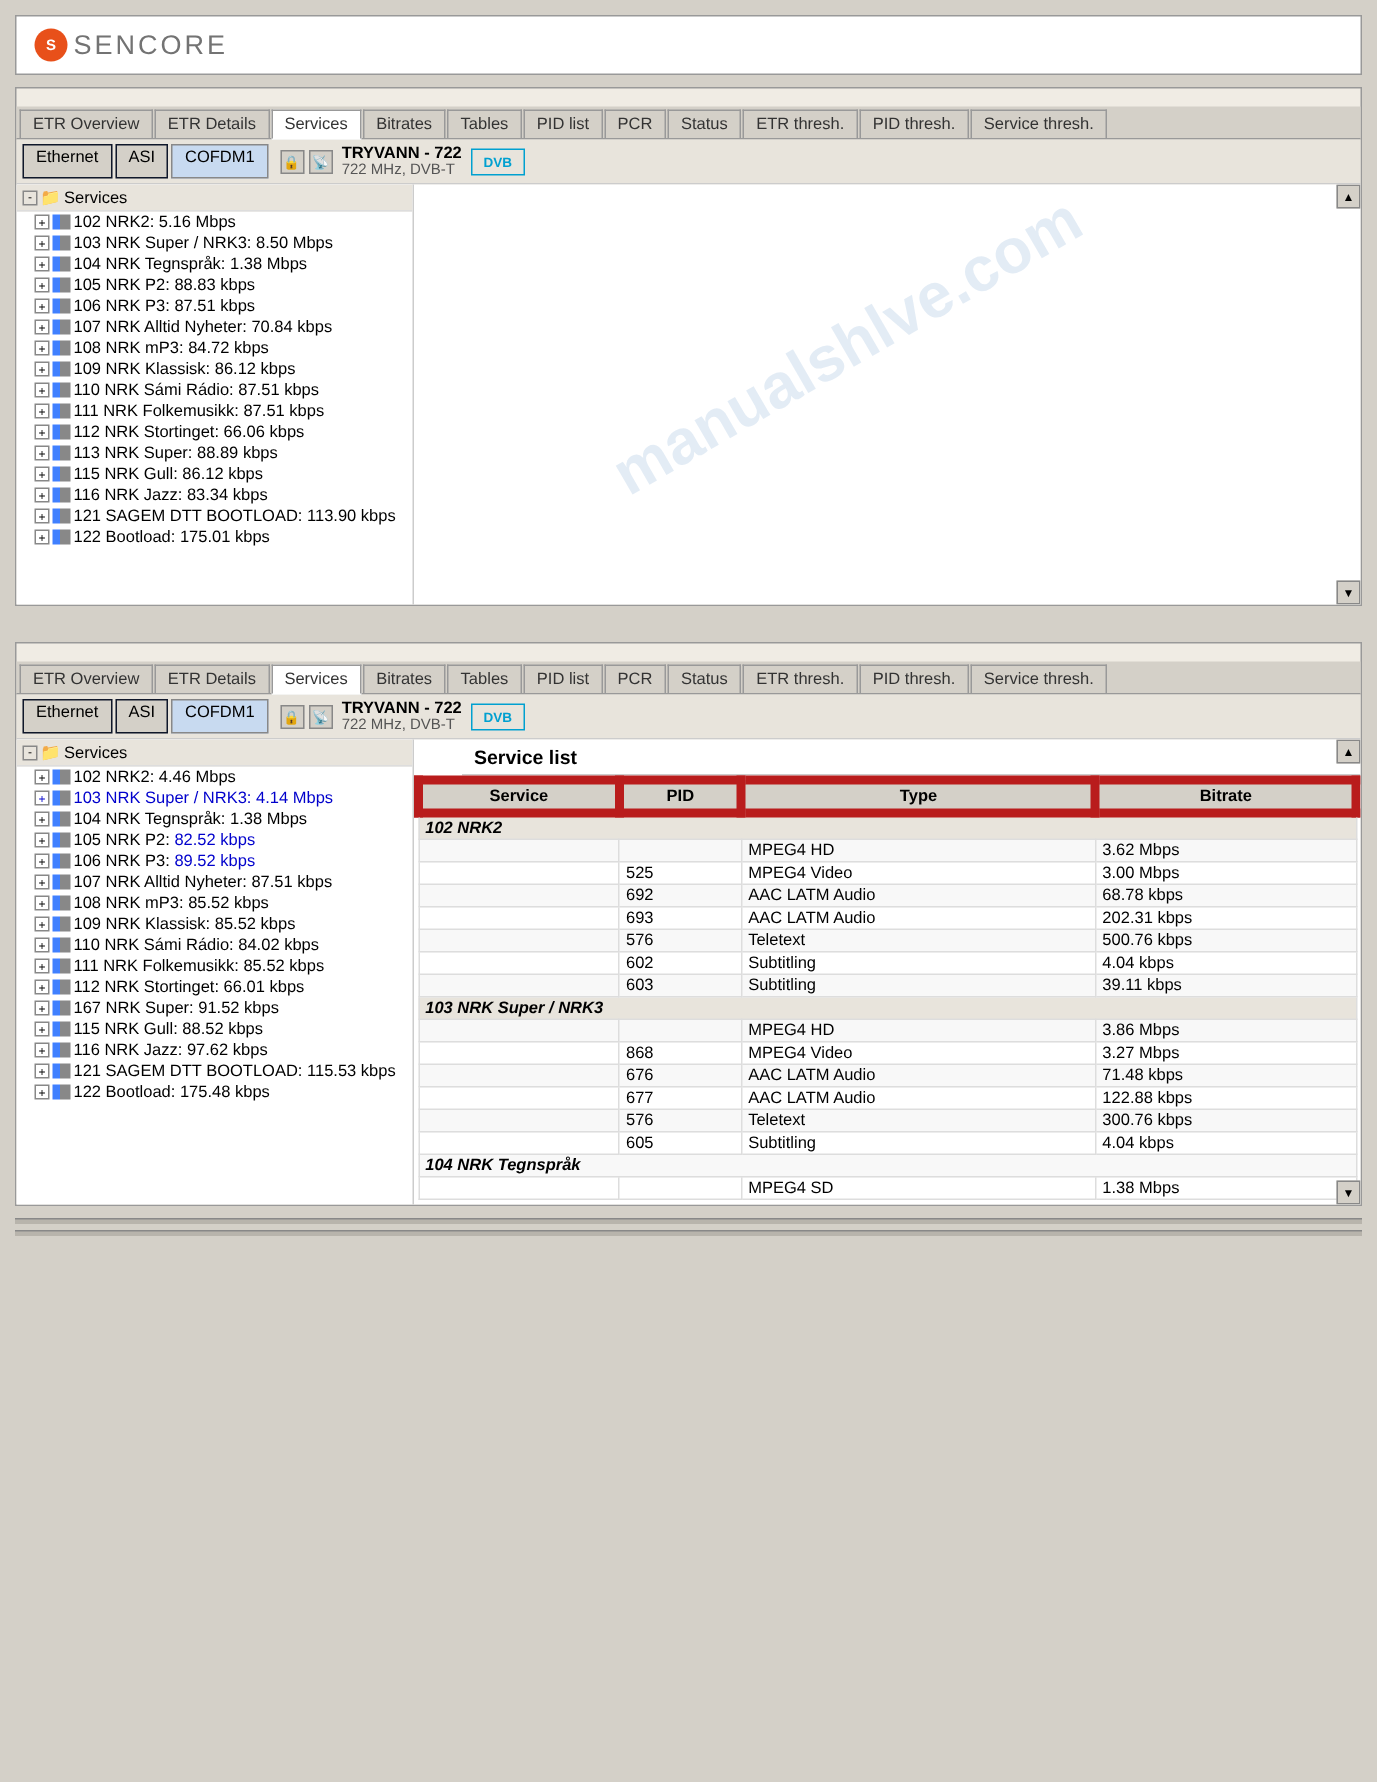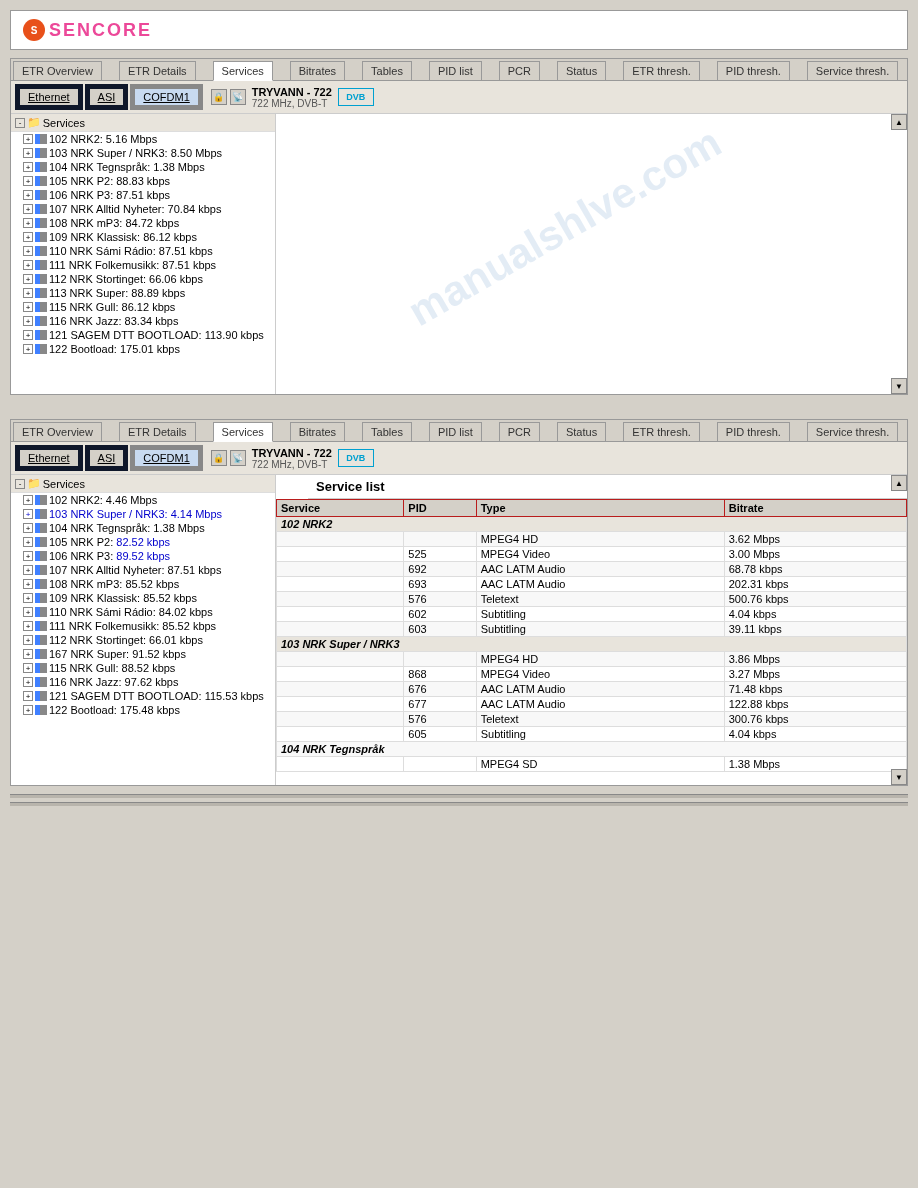--- a/index.html
+++ b/index.html
@@ -39,33 +39,34 @@
       display: flex;
       align-items: center;
       justify-content: center;
       color: white;
       font-size: 10px;
       font-weight: bold;
     }
 
     .logo-text {
       font-size: 18px;
-      font-weight: bold;
-      color: #ec4899;
+      font-weight: normal;
+      color: #737373;
       letter-spacing: 2px;
       text-transform: uppercase;
     }
 
     
     .tab-bar {
       display: flex;
       background: #d4d0c8;
       border-bottom: 1px solid #999;
       padding: 2px 2px 0 2px;
-      gap: 17px;
+      gap: 1px;
+      margin-top: 12px;
     }
 
     .tab {
       padding: 3px 8px;
       border: 1px solid #999;
       border-bottom: none;
       background: #d4d0c8;
       cursor: pointer;
       font-size: 11px;
       color: #333;
@@ -83,25 +84,24 @@
     .sub-tab-bar {
       display: flex;
       padding: 3px 4px;
       gap: 2px;
       background: #e8e4dc;
       border-bottom: 1px solid #ccc;
     }
 
     .sub-tab {
       padding: 2px 8px;
-      border: 5px solid #0f172a;
+      border: 1px solid #0f172a;
       background: #d4d0c8;
       cursor: pointer;
       font-size: 11px;
-      text-decoration: underline;
     }
 
     .sub-tab.active {
       background: #e8e4dc;
       border-color: #666;
       text-align: center;
     }
 
     .sub-tab.highlighted {
       background: #c8daf0;
@@ -200,23 +200,23 @@
       width: 100%;
       border-collapse: collapse;
       font-size: 11px;
     }
 
     .service-table thead tr {
       background: #d4d0c8;
     }
 
     .service-table th {
-      border: 1px solid #b91c1c;
+      border: 6px solid #b91c1c;
       padding: 2px 4px;
-      text-align: left;
+      text-align: center;
       font-weight: bold;
     }
 
     .service-table td {
       border: 1px solid #ddd;
       padding: 1px 4px;
     }
 
     .service-table tr.service-header td {
       background: #e8e4dc;

